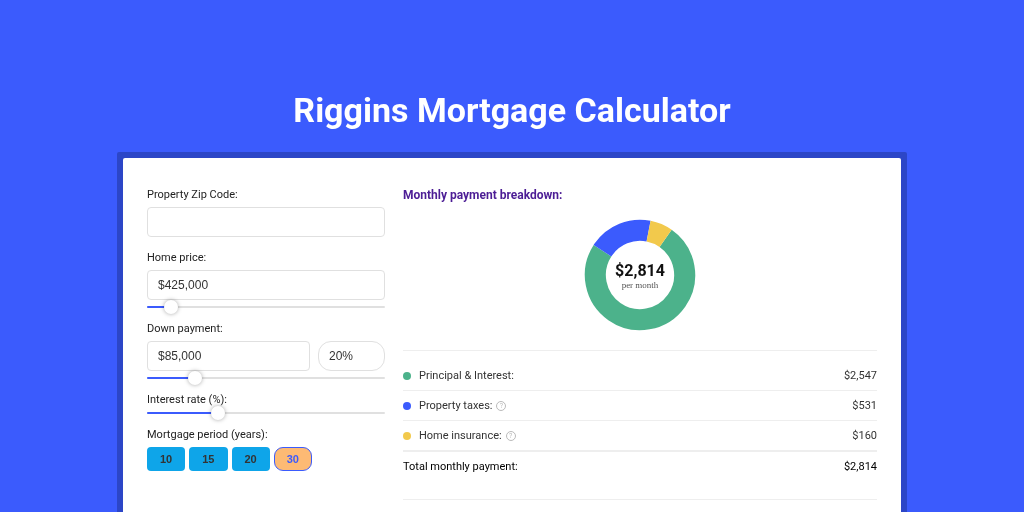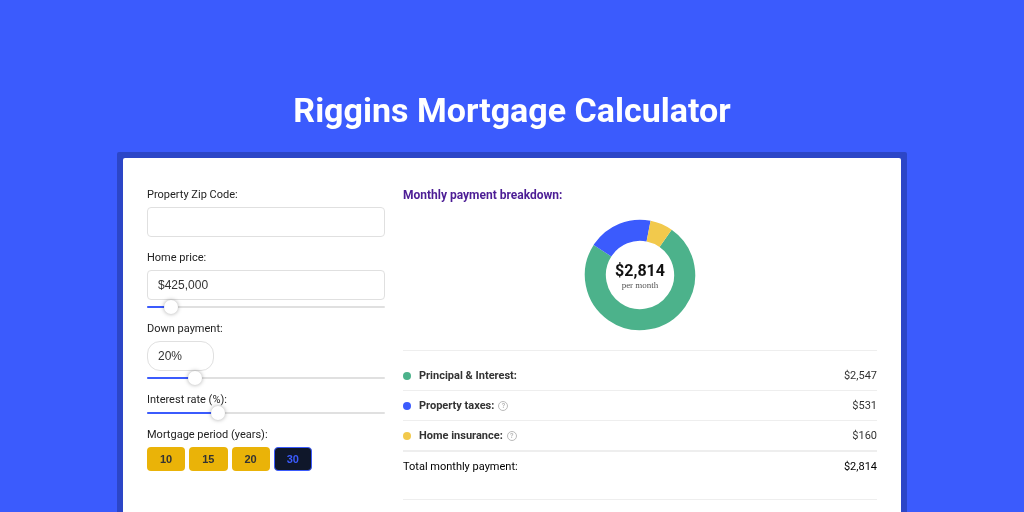--- a/index.html
+++ b/index.html
@@ -78,27 +78,28 @@
     .dp-row .text-input:last-child { width: 67px; flex: none; border-radius: 13px; }
     .period-row { display: flex; gap: 4px; margin-top: 2px; }
     .period-btn {
       flex: none;
       padding: 5px 12px;
       border: 1px solid transparent;
       border-radius: 4px;
       font-size: 11px;
       font-weight: 600;
       color: #333;
-      background: #eab308;
+      background: #0ea5e9;
       cursor: pointer;
     }
     .period-btn.active {
-      background: #0f172a;
+      background: #fdba74;
       border-color: #3b5bfd;
       color: #3b5bfd;
+      border-radius: 9px;
     }
     .section-title {
       font-size: 12px;
       font-weight: 700;
       color: #4c1d95;
       margin-bottom: 14px;
     }
     .donut-wrap {
       display: flex;
       justify-content: center;
@@ -127,21 +128,21 @@
       font-size: 11px;
       color: #333;
     }
     .legend-row:last-of-type { border-bottom: none; }
     .legend-dot {
       width: 8px; height: 8px;
       border-radius: 50%;
       margin-right: 8px;
       flex: none;
     }
-    .legend-label { flex: 1; display: flex; align-items: center; gap: 4px; font-weight: bold; }
+    .legend-label { flex: 1; display: flex; align-items: center; gap: 4px; }
     .legend-val { font-weight: 400; }
     .info-icon {
       display: inline-flex;
       width: 10px; height: 10px;
       border: 1px solid #bbb;
       border-radius: 50%;
       align-items: center;
       justify-content: center;
       font-size: 7px;
       color: #bbb;
@@ -181,20 +182,21 @@
         <input class="text-input" type="text" value="$425,000" style="">
         <div class="slider-track">
           <div class="slider-fill" style="width:10%"></div>
           <div class="slider-thumb" style="left:10%"></div>
         </div>
       </div>
 
       <div class="field-group">
         <div class="field-label">Down payment:</div>
         <div class="dp-row">
+          <input class="text-input" type="text" value="$85,000" style="">
           <input class="text-input" type="text" value="20%" style="">
         </div>
         <div class="slider-track">
           <div class="slider-fill" style="width:20%"></div>
           <div class="slider-thumb" style="left:20%"></div>
         </div>
       </div>
 
       <div class="field-group">
         <div class="field-label">Interest rate (%):</div>

